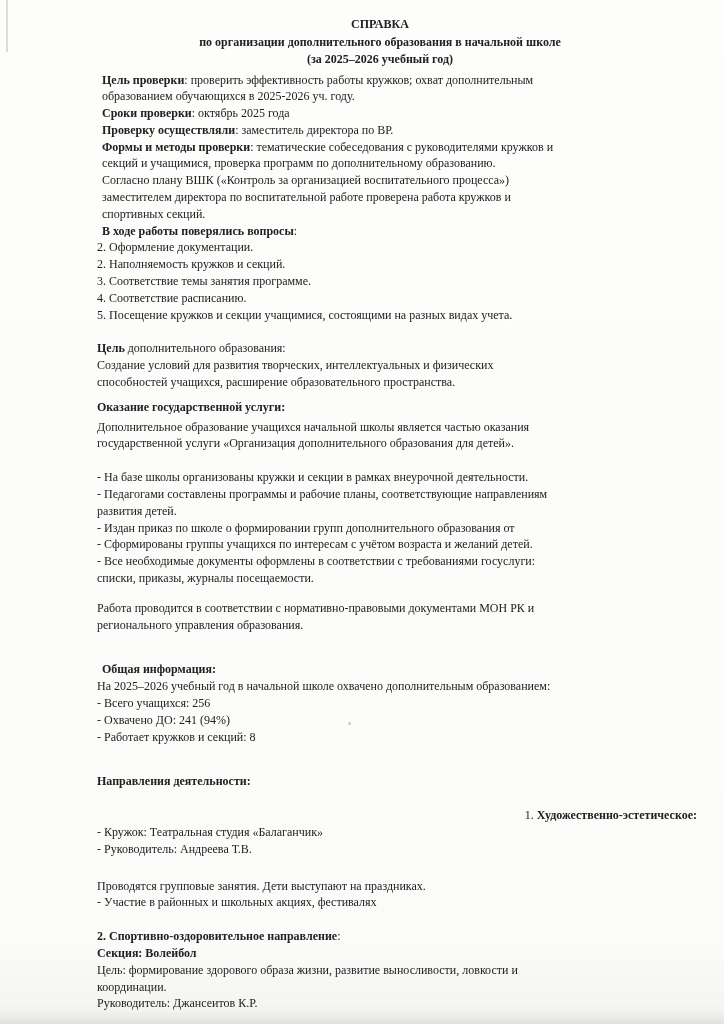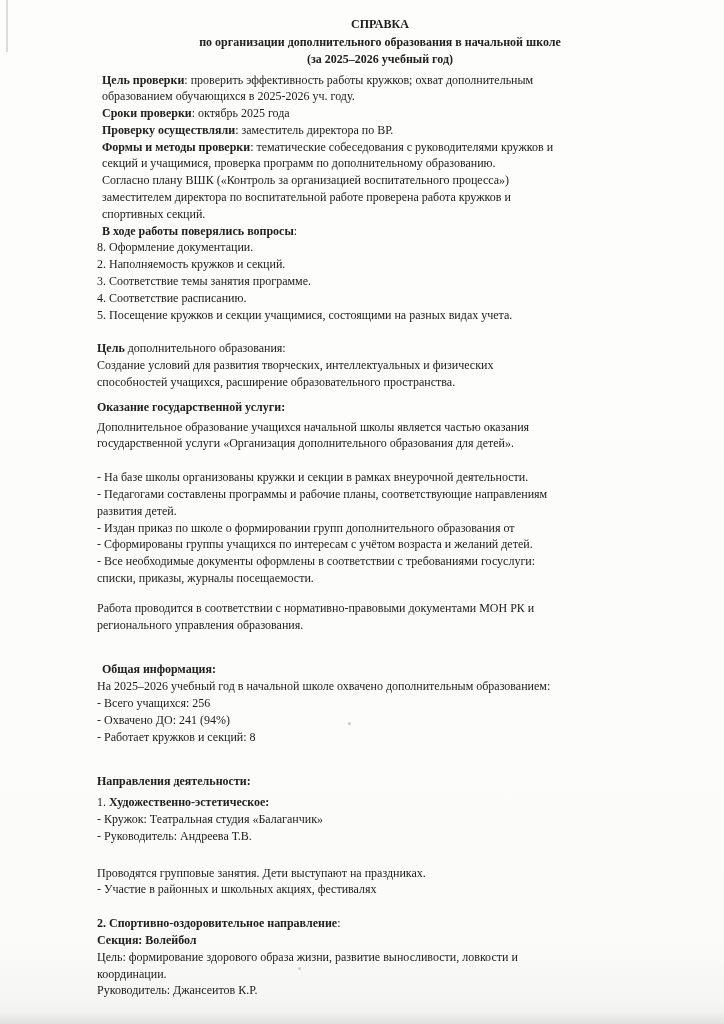--- a/index.html
+++ b/index.html
@@ -26,21 +26,21 @@
     width: 566px;
     text-align: center;
     font-weight: bold;
     line-height: 17.5px;
     margin-bottom: 3px;
   }
   .ind { padding-left: 5px; }
   strong, .b { font-weight: bold; }
   .g8  { margin-top: 8px; }
   .g9  { margin-top: 13px; }
-  .g10 { margin-top: 4px; }
+  .g10 { margin-top: 17px; text-align: right; }
   .g11 { margin-top: 3px; }
   .g14 { margin-top: 28px; }
   .g17 { margin-top: 17px; }
   .g20 { margin-top: 20px; }
   
   .scan-line-left {
     position: absolute; left: 6px; top: 0;
     width: 2px; height: 52px;
     background: #dcdcda;
   }
@@ -78,21 +78,21 @@
 
     <p class="ind"><strong data-bind="check.methods_label">Формы и методы проверки</strong><span data-bind="check.methods_text">: тематические собеседования с руководителями кружков и
 секций и учащимися, проверка программ по дополнительному образованию.</span></p>
 
     <p class="ind"><span data-bind="check.vshk_paragraph">Согласно плану ВШК («Контроль за организацией воспитательного процесса»)
 заместителем директора по воспитательной работе проверена работа кружков и
 спортивных секций.</span></p>
 
     <p class="ind"><strong data-bind="check.questions_label">В ходе работы поверялись вопросы</strong><span data-bind="check.questions_colon">:</span></p>
 
-    <p data-bind="check.questions.0">8. Оформление документации.</p>
+    <p data-bind="check.questions.0">2. Оформление документации.</p>
     <p data-bind="check.questions.1">2. Наполняемость кружков и секций.</p>
     <p data-bind="check.questions.2">3. Соответствие темы занятия программе.</p>
     <p data-bind="check.questions.3">4. Соответствие расписанию.</p>
     <p data-bind="check.questions.4">5. Посещение кружков и секции учащимися, состоящими на разных видах учета.</p>
 
     <p class="g17"><strong data-bind="edu_goal.label">Цель</strong><span data-bind="edu_goal.rest"> дополнительного образования:</span></p>
     <p data-bind="edu_goal.body">Создание условий для развития творческих, интеллектуальных и физических
 способностей учащихся, расширение образовательного пространства.</p>
 
     <p class="g8 b" data-bind="state_service.heading">Оказание государственной услуги:</p>

